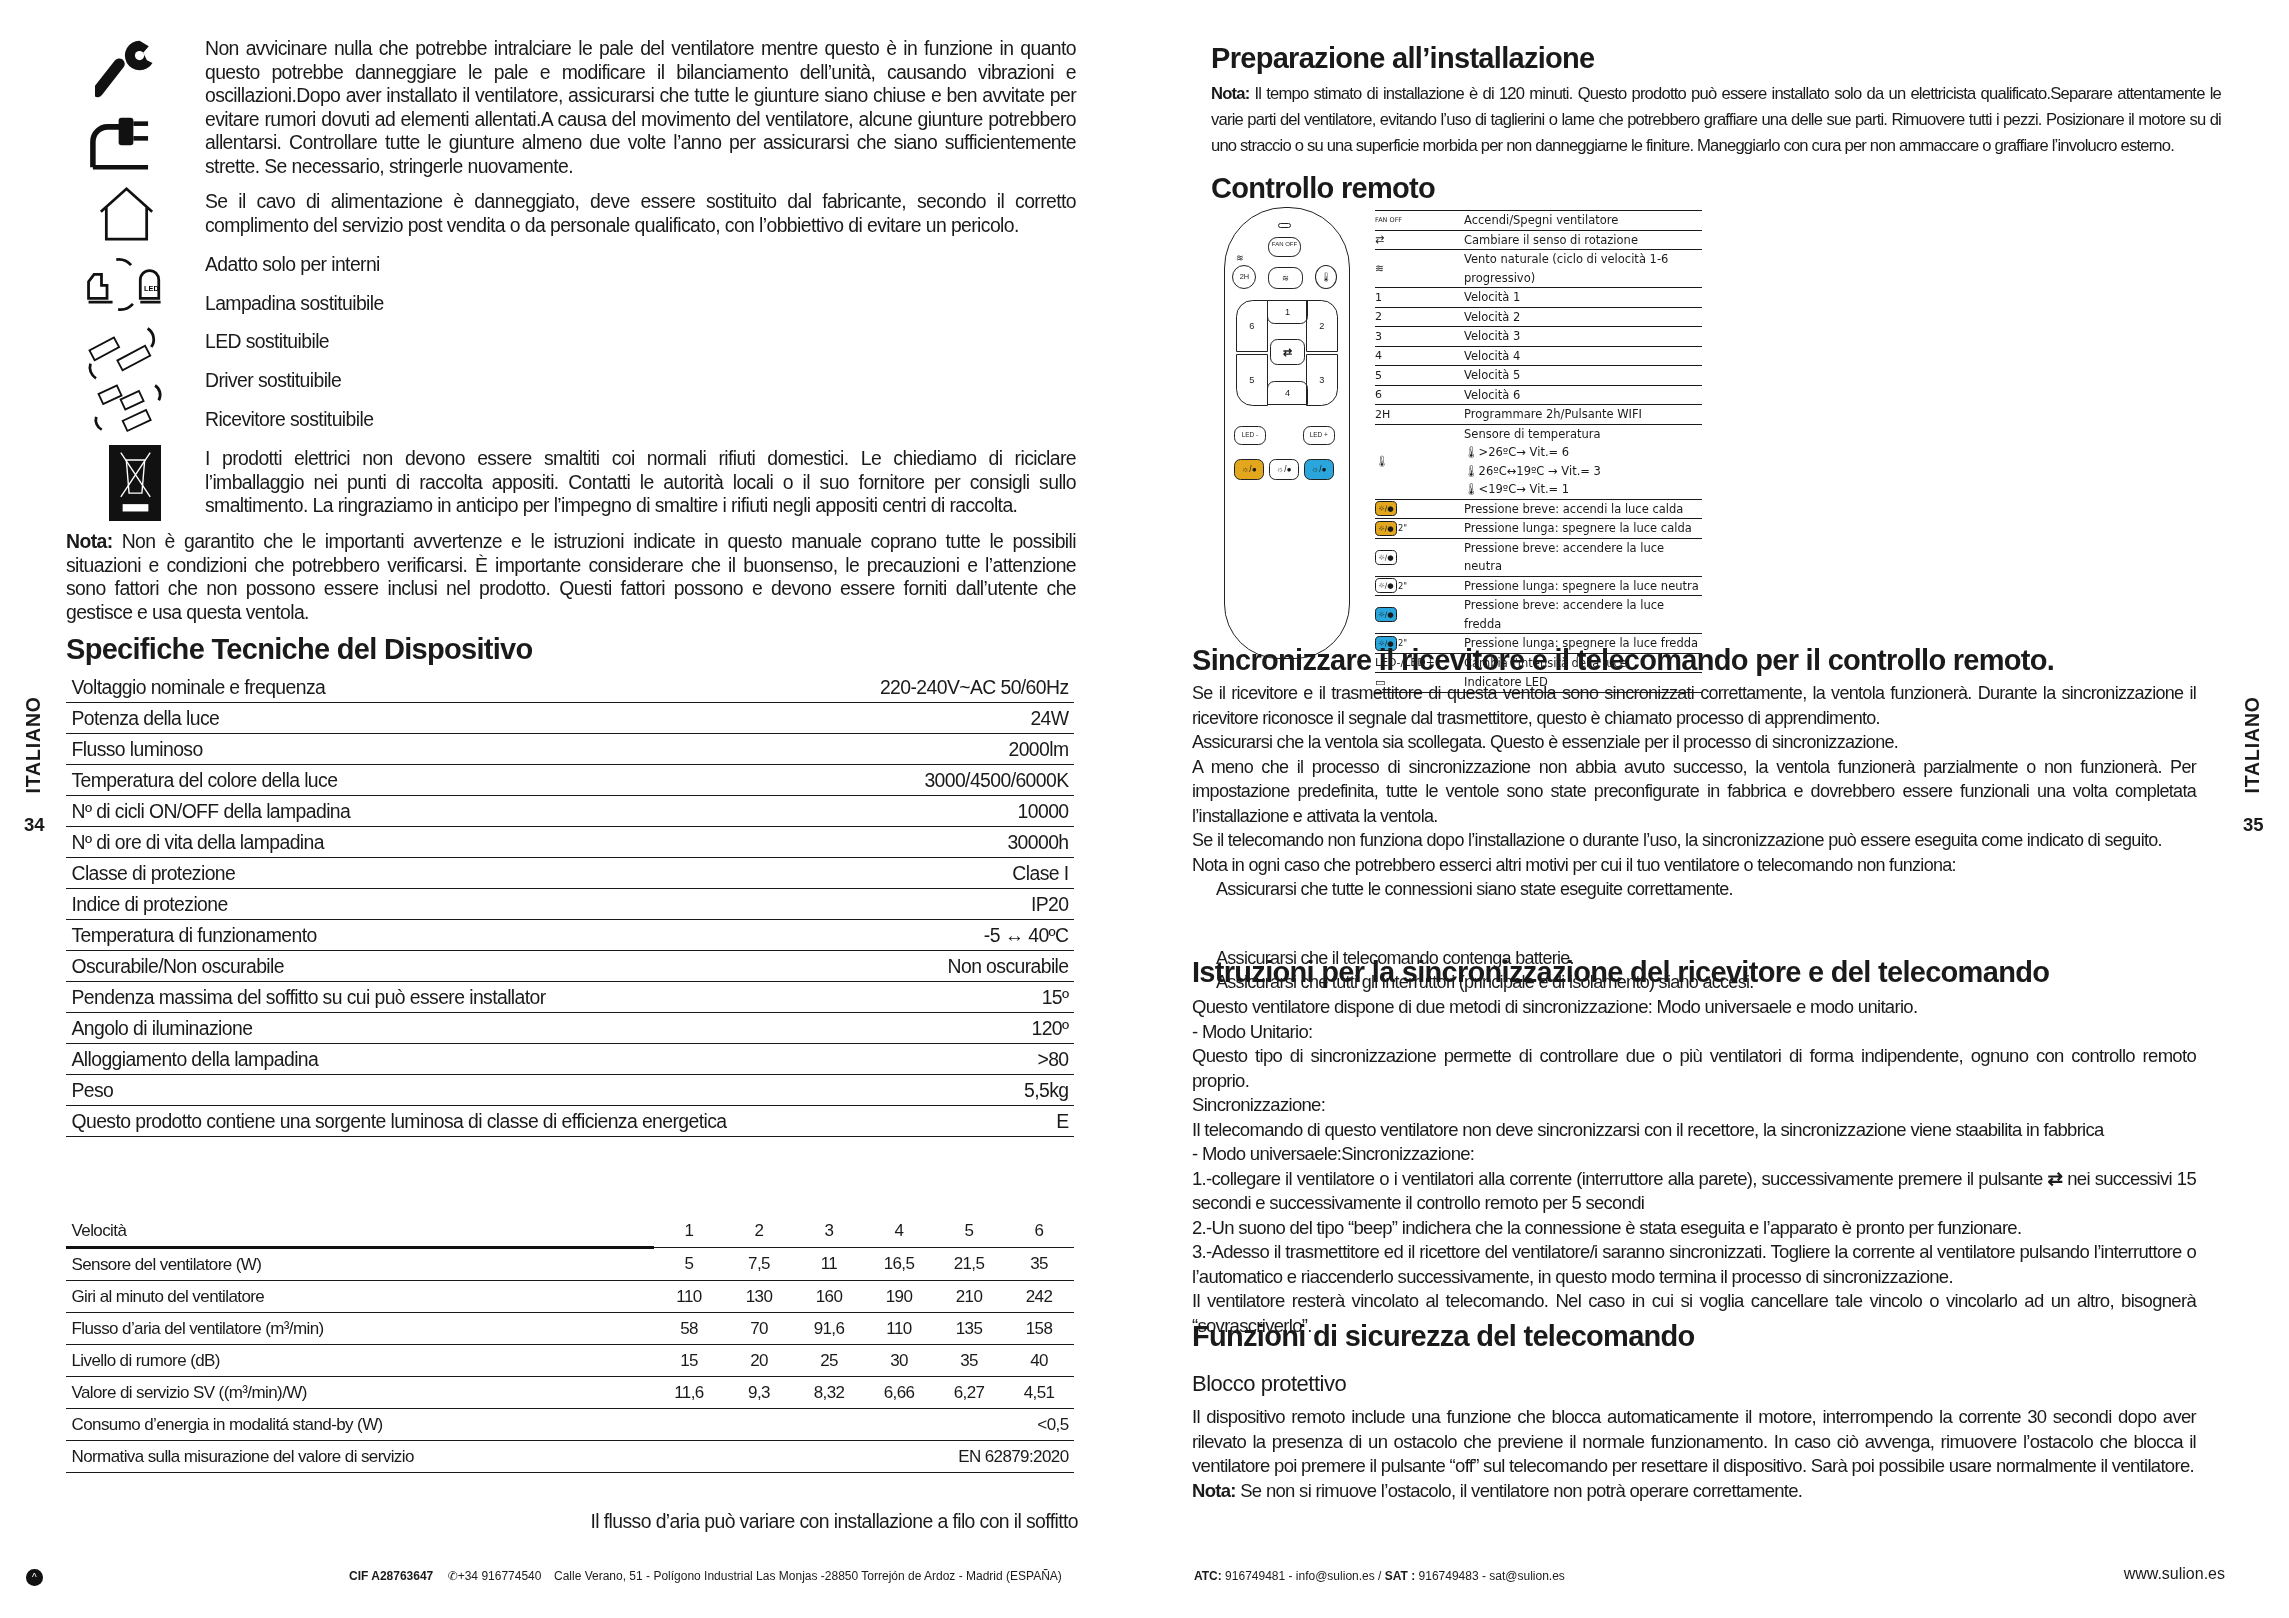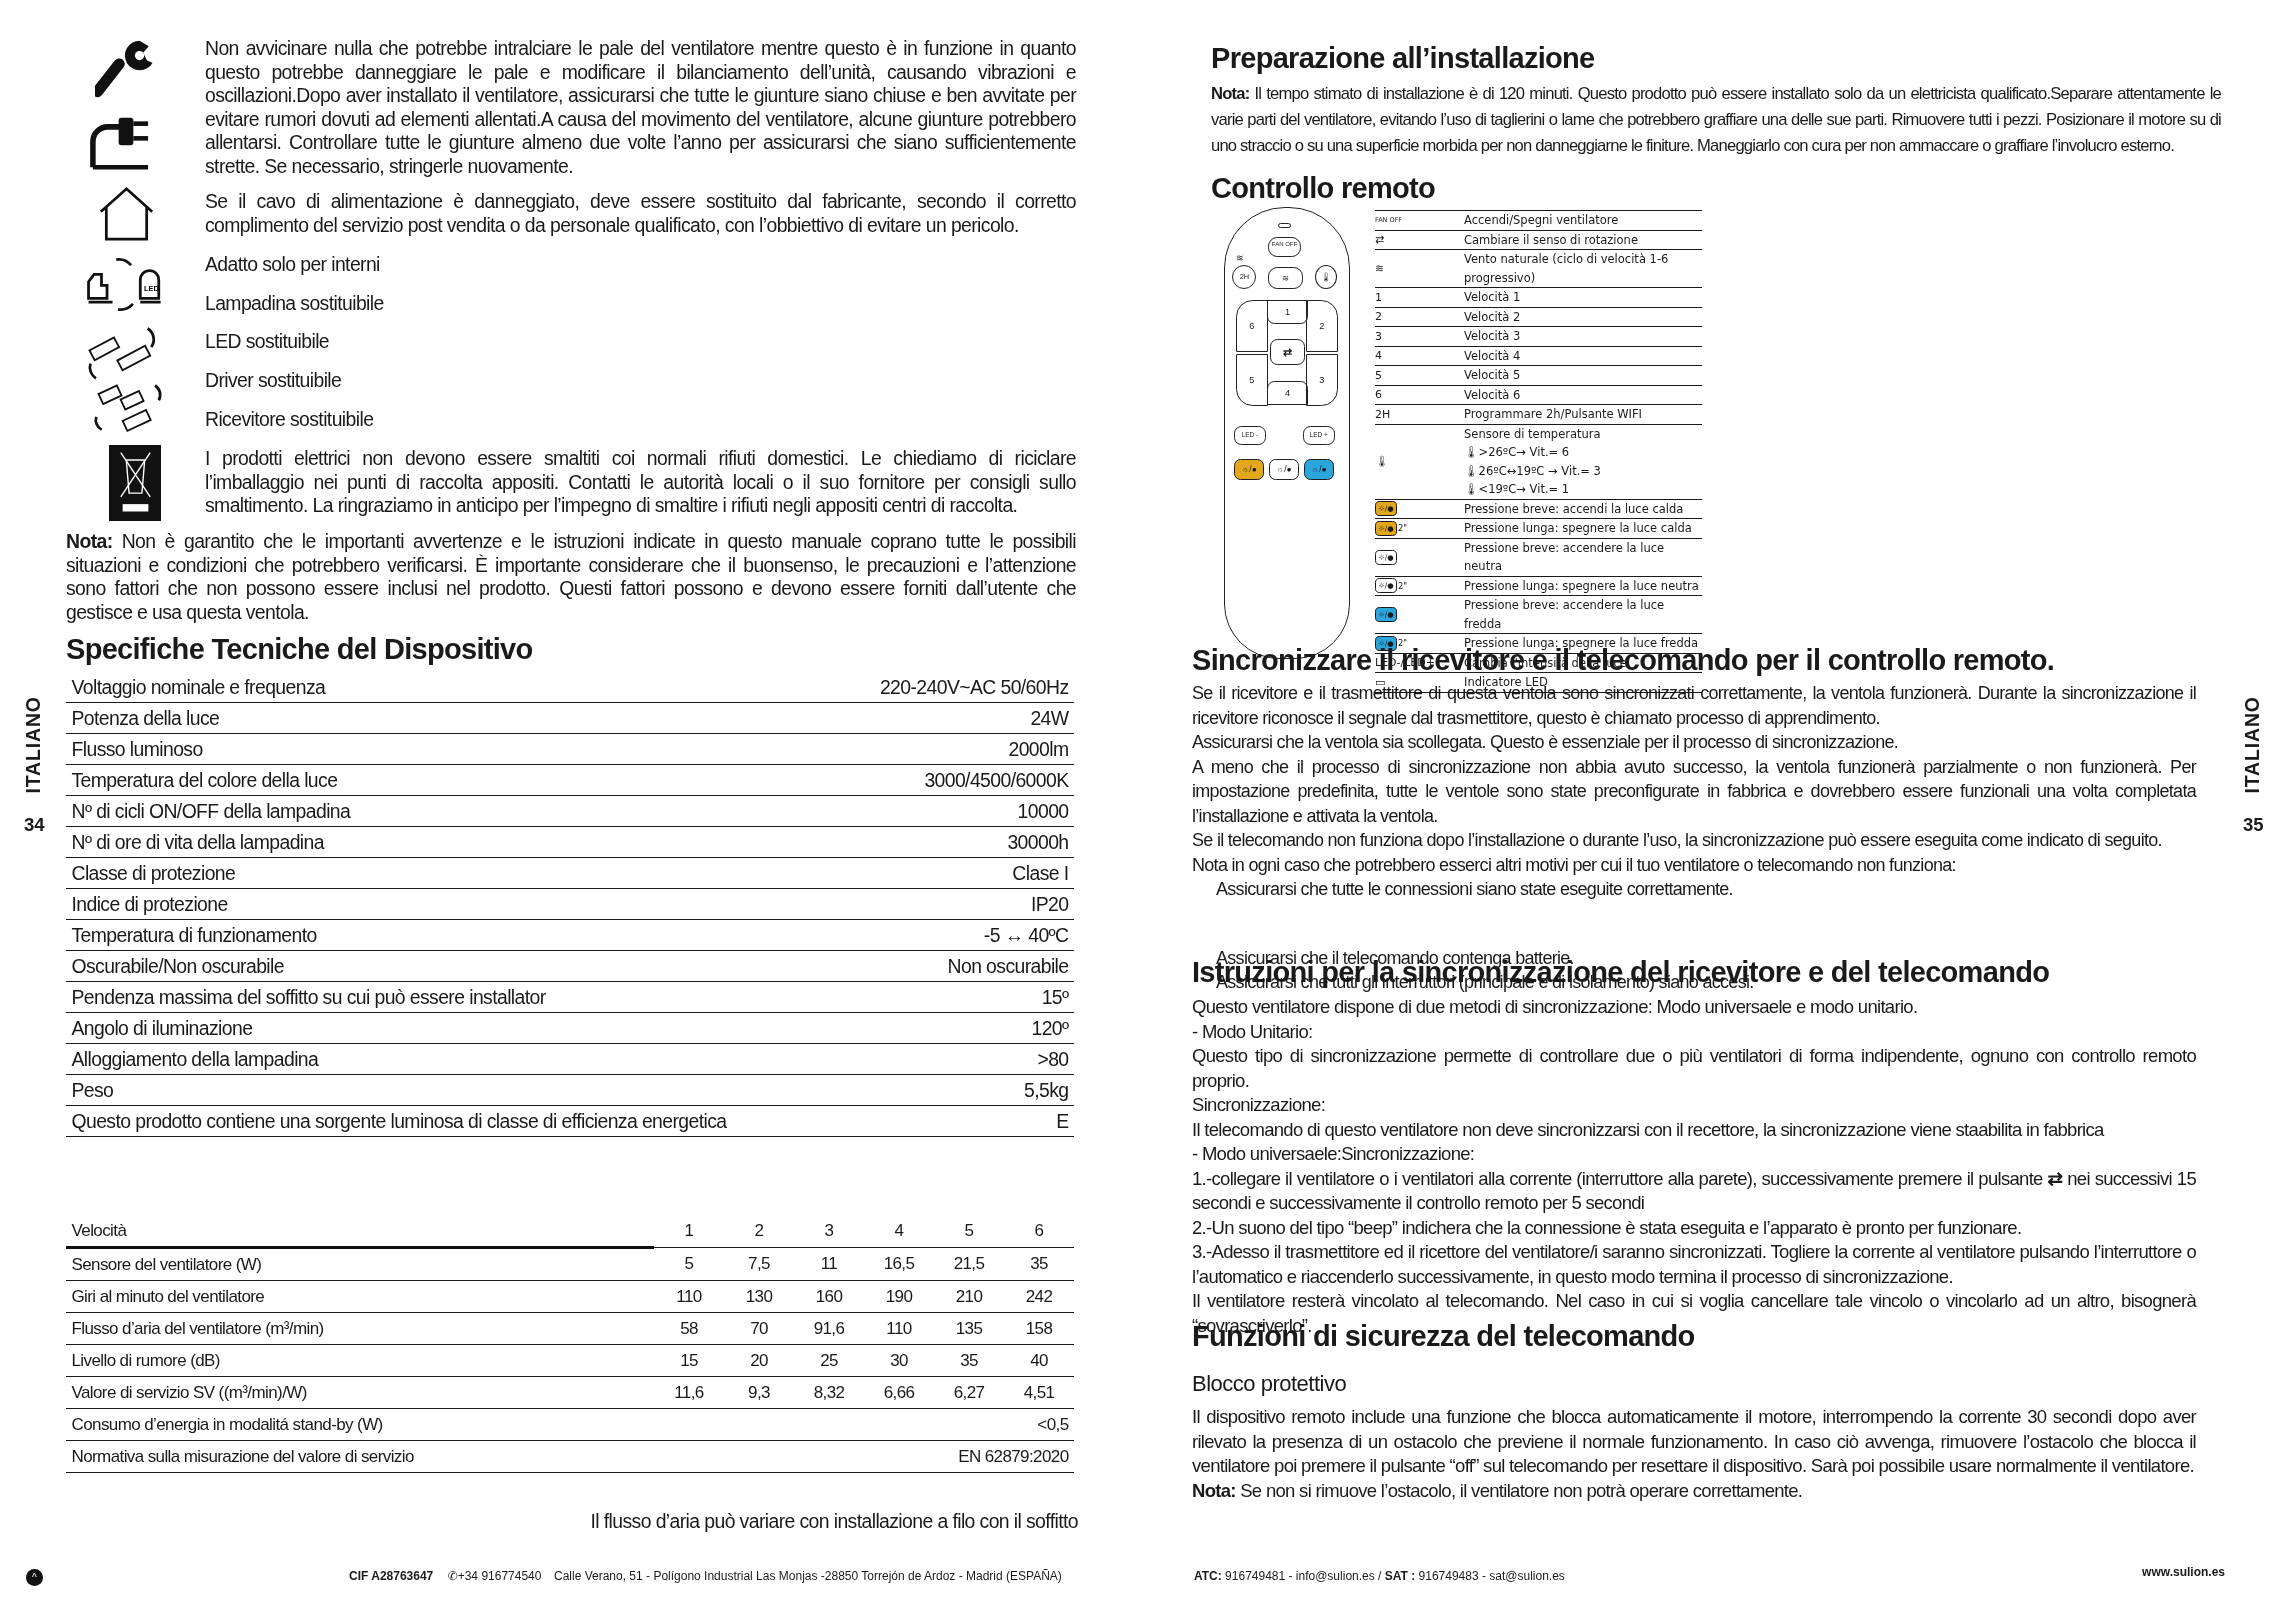--- a/index.html
+++ b/index.html
@@ -467,14 +467,14 @@
   <span>Il dispositivo remoto include una funzione che blocca automaticamente il motore, interrompendo la corrente 30 secondi dopo aver rilevato la presenza di un ostacolo che previene il normale funzionamento. In caso ciò avvenga, rimuovere l’ostacolo che blocca il ventilatore poi premere il pulsante “off” sul telecomando per resettare il dispositivo. Sarà poi possibile usare normalmente il ventilatore.</span><br>
   <b>Nota:</b><span> Se non si rimuove l’ostacolo, il ventilatore non potrà operare correttamente.</span>
 </div>
 
 <div class="side-lang" style="left:2206px;top:736px;width:92px;text-align:center;">ITALIANO</div>
 <div class="page-num" style="left:2243px;top:814px;">35</div>
 
 <div class="footer" style="left:1194px;">
   <b>ATC:</b><span> 916749481 - info@sulion.es  /  </span><b>SAT :</b><span> 916749483 - sat@sulion.es</span>
 </div>
-<div class="footer" style="right:65px;font-weight:bold;font-size:12px;top:1565px;">www.sulion.es</div>
+<div class="footer" style="right:65px;font-weight:normal;font-size:16px;top:1565px;">www.sulion.es</div>
 
 
 </body></html>

